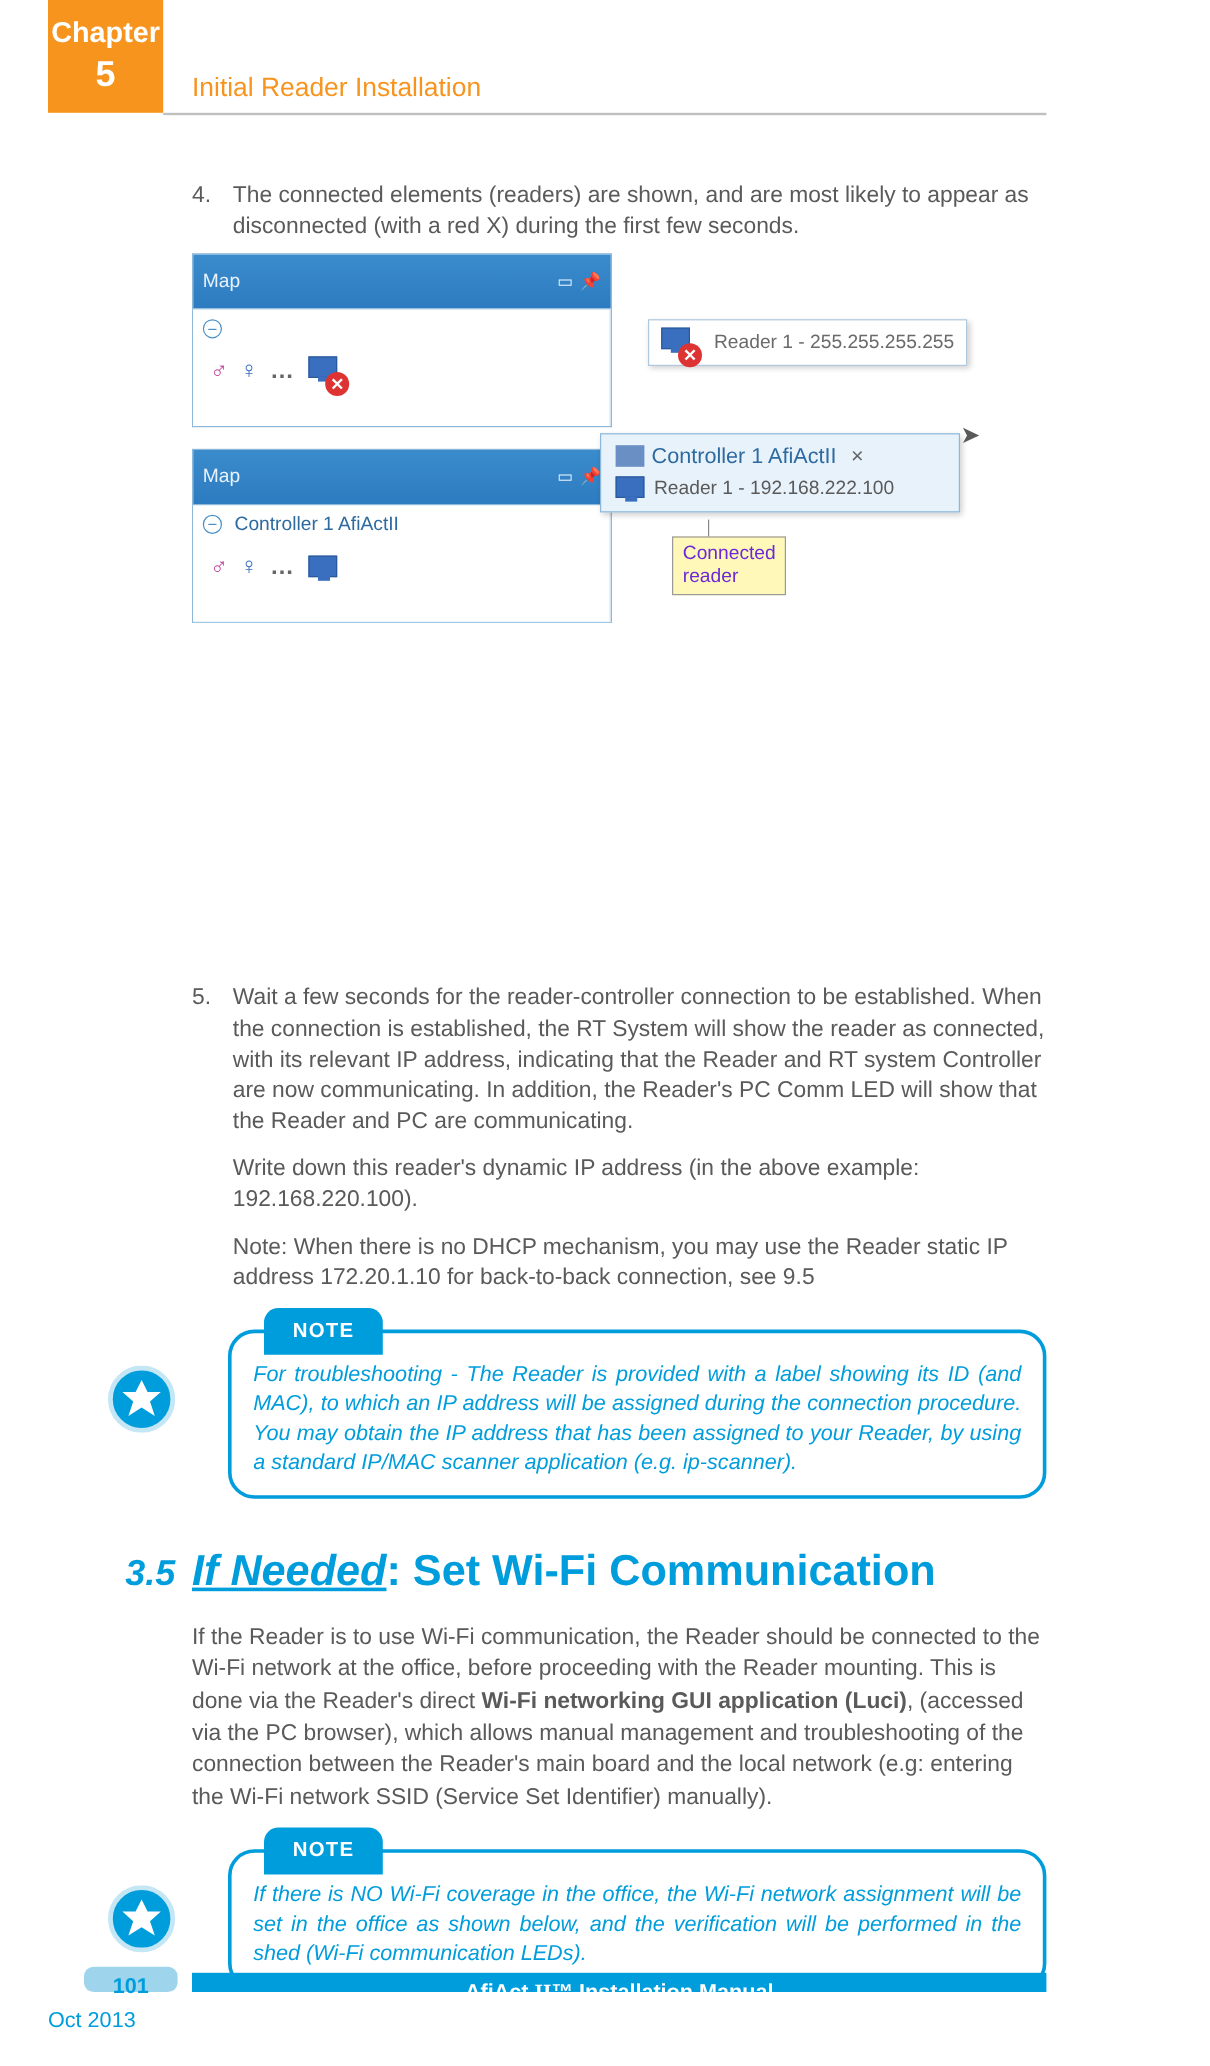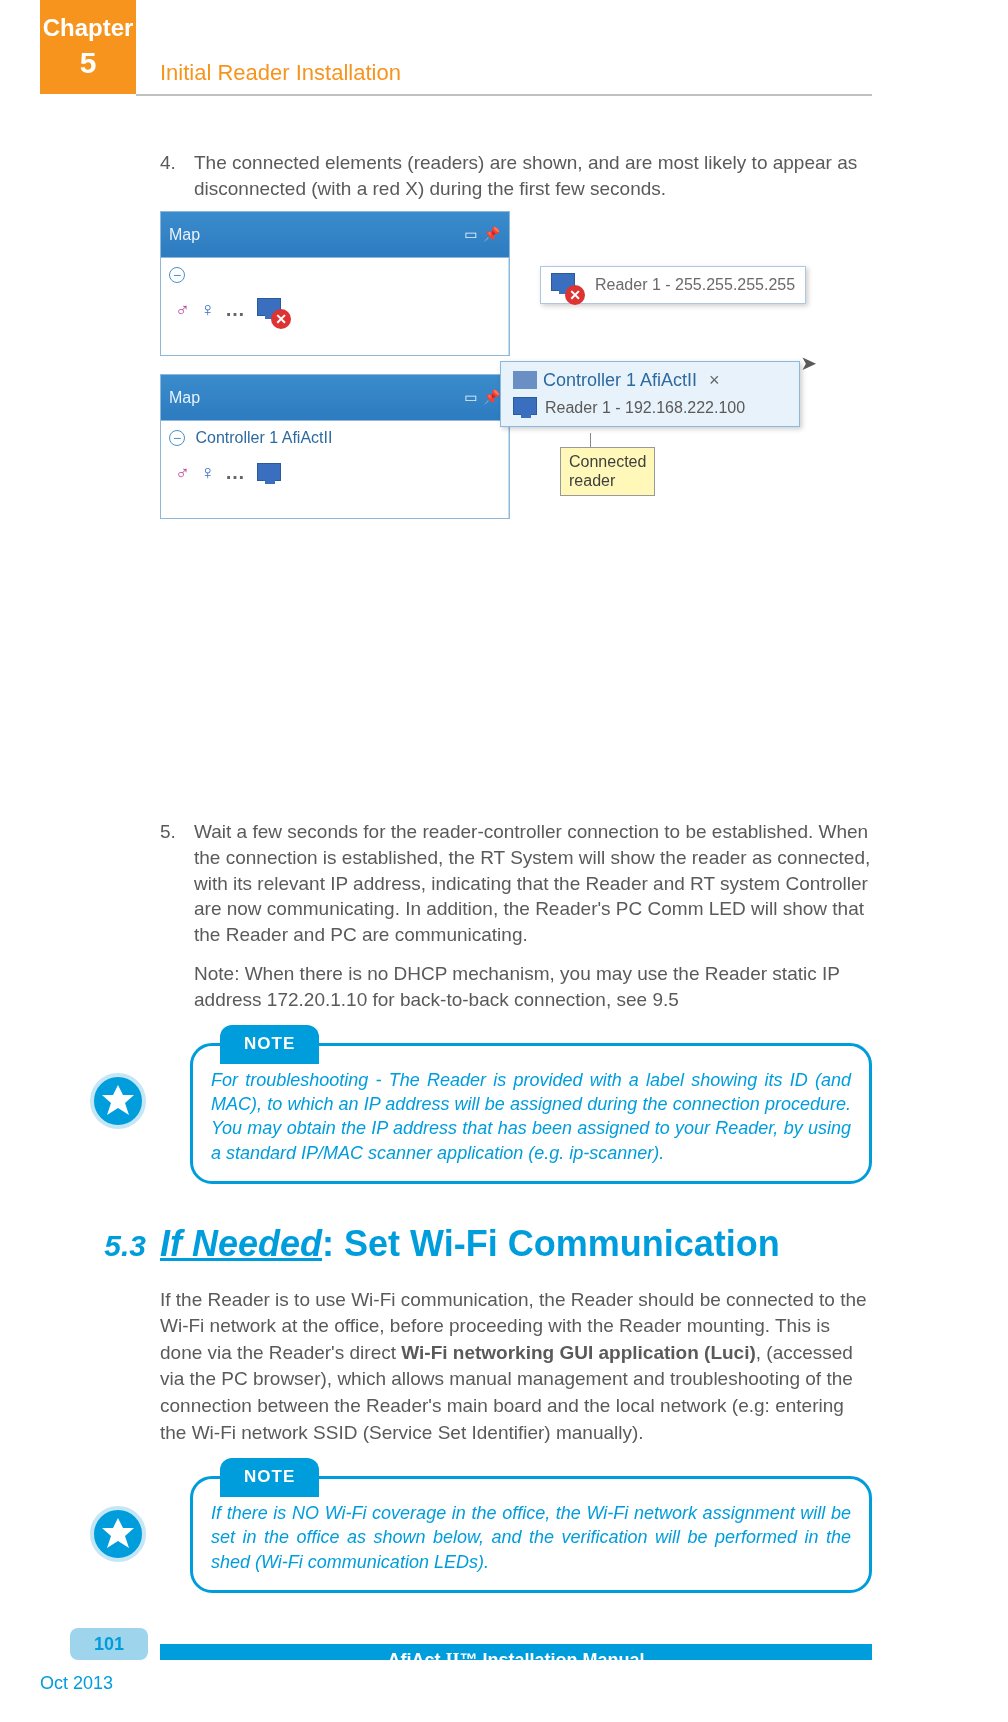--- a/index.html
+++ b/index.html
@@ -146,21 +146,21 @@
     gap: 6px;
     margin-bottom: 4px;
   }
   .controller-card .close { margin-left: 6px; color: #666; }
   .callout {
     position: absolute;
     background: #fff8b8;
     border: 1px solid #999;
     padding: 4px 8px;
     font-size: 16px;
-    color: #404040;
+    color: #6d28d9;
     line-height: 1.2;
   }
   .callout-line {
     position: absolute;
     border-top: 1px solid #888;
   }
   
   .ico-female { color: #3a6fbf; font-size: 20px; font-weight: bold; }
   .ico-male { color: #c14a9e; font-size: 20px; font-weight: bold; }
   .ico-screen {
@@ -279,21 +279,21 @@
     font-family: "Trebuchet MS", Arial, sans-serif;
     font-weight: bold;
     font-size: 18px;
   }
   .footer-bar .roman { font-family: "Times New Roman", serif; }
   .page-pill {
     position: absolute;
     bottom: 62px;
     left: 70px;
     width: 78px;
-    height: 32px;
+    height: 21px;
     background: #9ed5ed;
     border-radius: 8px;
     color: #009ddc;
     text-align: center;
     line-height: 32px;
     font-weight: bold;
     font-size: 18px;
     font-family: "Trebuchet MS", Arial, sans-serif;
   }
   .footer-date {
@@ -394,35 +394,36 @@
       <div>reader</div>
     </div>
     <div class="callout-line" style="top:222px; left:430px; width:1px; height:14px; border-left:1px solid #888; border-top:none;"></div>
     <div style="height:290px;"></div>
   </div>
 
   <div class="ol-item">
     <div class="num">5.</div>
     <div class="txt">
       <span>Wait a few seconds for the reader-controller connection to be established. When the connection is established, the RT System will show the reader as connected, with its relevant IP address, indicating that the Reader and RT system Controller are now communicating. In addition, the Reader's PC Comm LED will show that the Reader and PC are communicating.</span>
+      <div class="sub">Write down this reader's dynamic IP address (in the above example: 192.168.220.100).</div>
       <div class="sub">Note: When there is no DHCP mechanism, you may use the Reader static IP address 172.20.1.10 for back-to-back connection, see 9.5</div>
     </div>
   </div>
 
   <div class="note-wrap">
     <svg class="note-icon" viewBox="0 0 56 56">
       <circle cx="28" cy="28" r="26" fill="#009ddc" stroke="#c4e6f5" stroke-width="4"></circle>
       <path d="M28 12 L33 22 L44 22 L35 30 L39 42 L28 35 L17 42 L21 30 L12 22 L23 22 Z" fill="#fff"></path>
     </svg>
     <div class="note-tab">NOTE</div>
     <div class="note-box">For troubleshooting - The Reader is provided with a label showing its ID (and MAC), to which an IP address will be assigned during the connection procedure. You may obtain the IP address that has been assigned to your Reader, by using a standard IP/MAC scanner application (e.g. ip-scanner).</div>
   </div>
 
   <div class="sec-row">
-    <div class="sec-num">5.3</div>
+    <div class="sec-num">3.5</div>
     <div class="sec-title">
       <span class="u">If Needed</span><span>: Set Wi-Fi Communication</span>
     </div>
   </div>
 
   <div class="para">
     <span>If the Reader is to use Wi-Fi communication, the Reader should be connected to the Wi-Fi network at the office, before proceeding with the Reader mounting. This is done via the Reader's direct </span><b>Wi-Fi networking GUI application (Luci)</b><span>, (accessed via the PC browser), which allows manual management and troubleshooting of the connection between the Reader's main board and the local network (e.g: entering the Wi-Fi network SSID (Service Set Identifier) manually).</span>
   </div>
 
   <div class="note-wrap">

